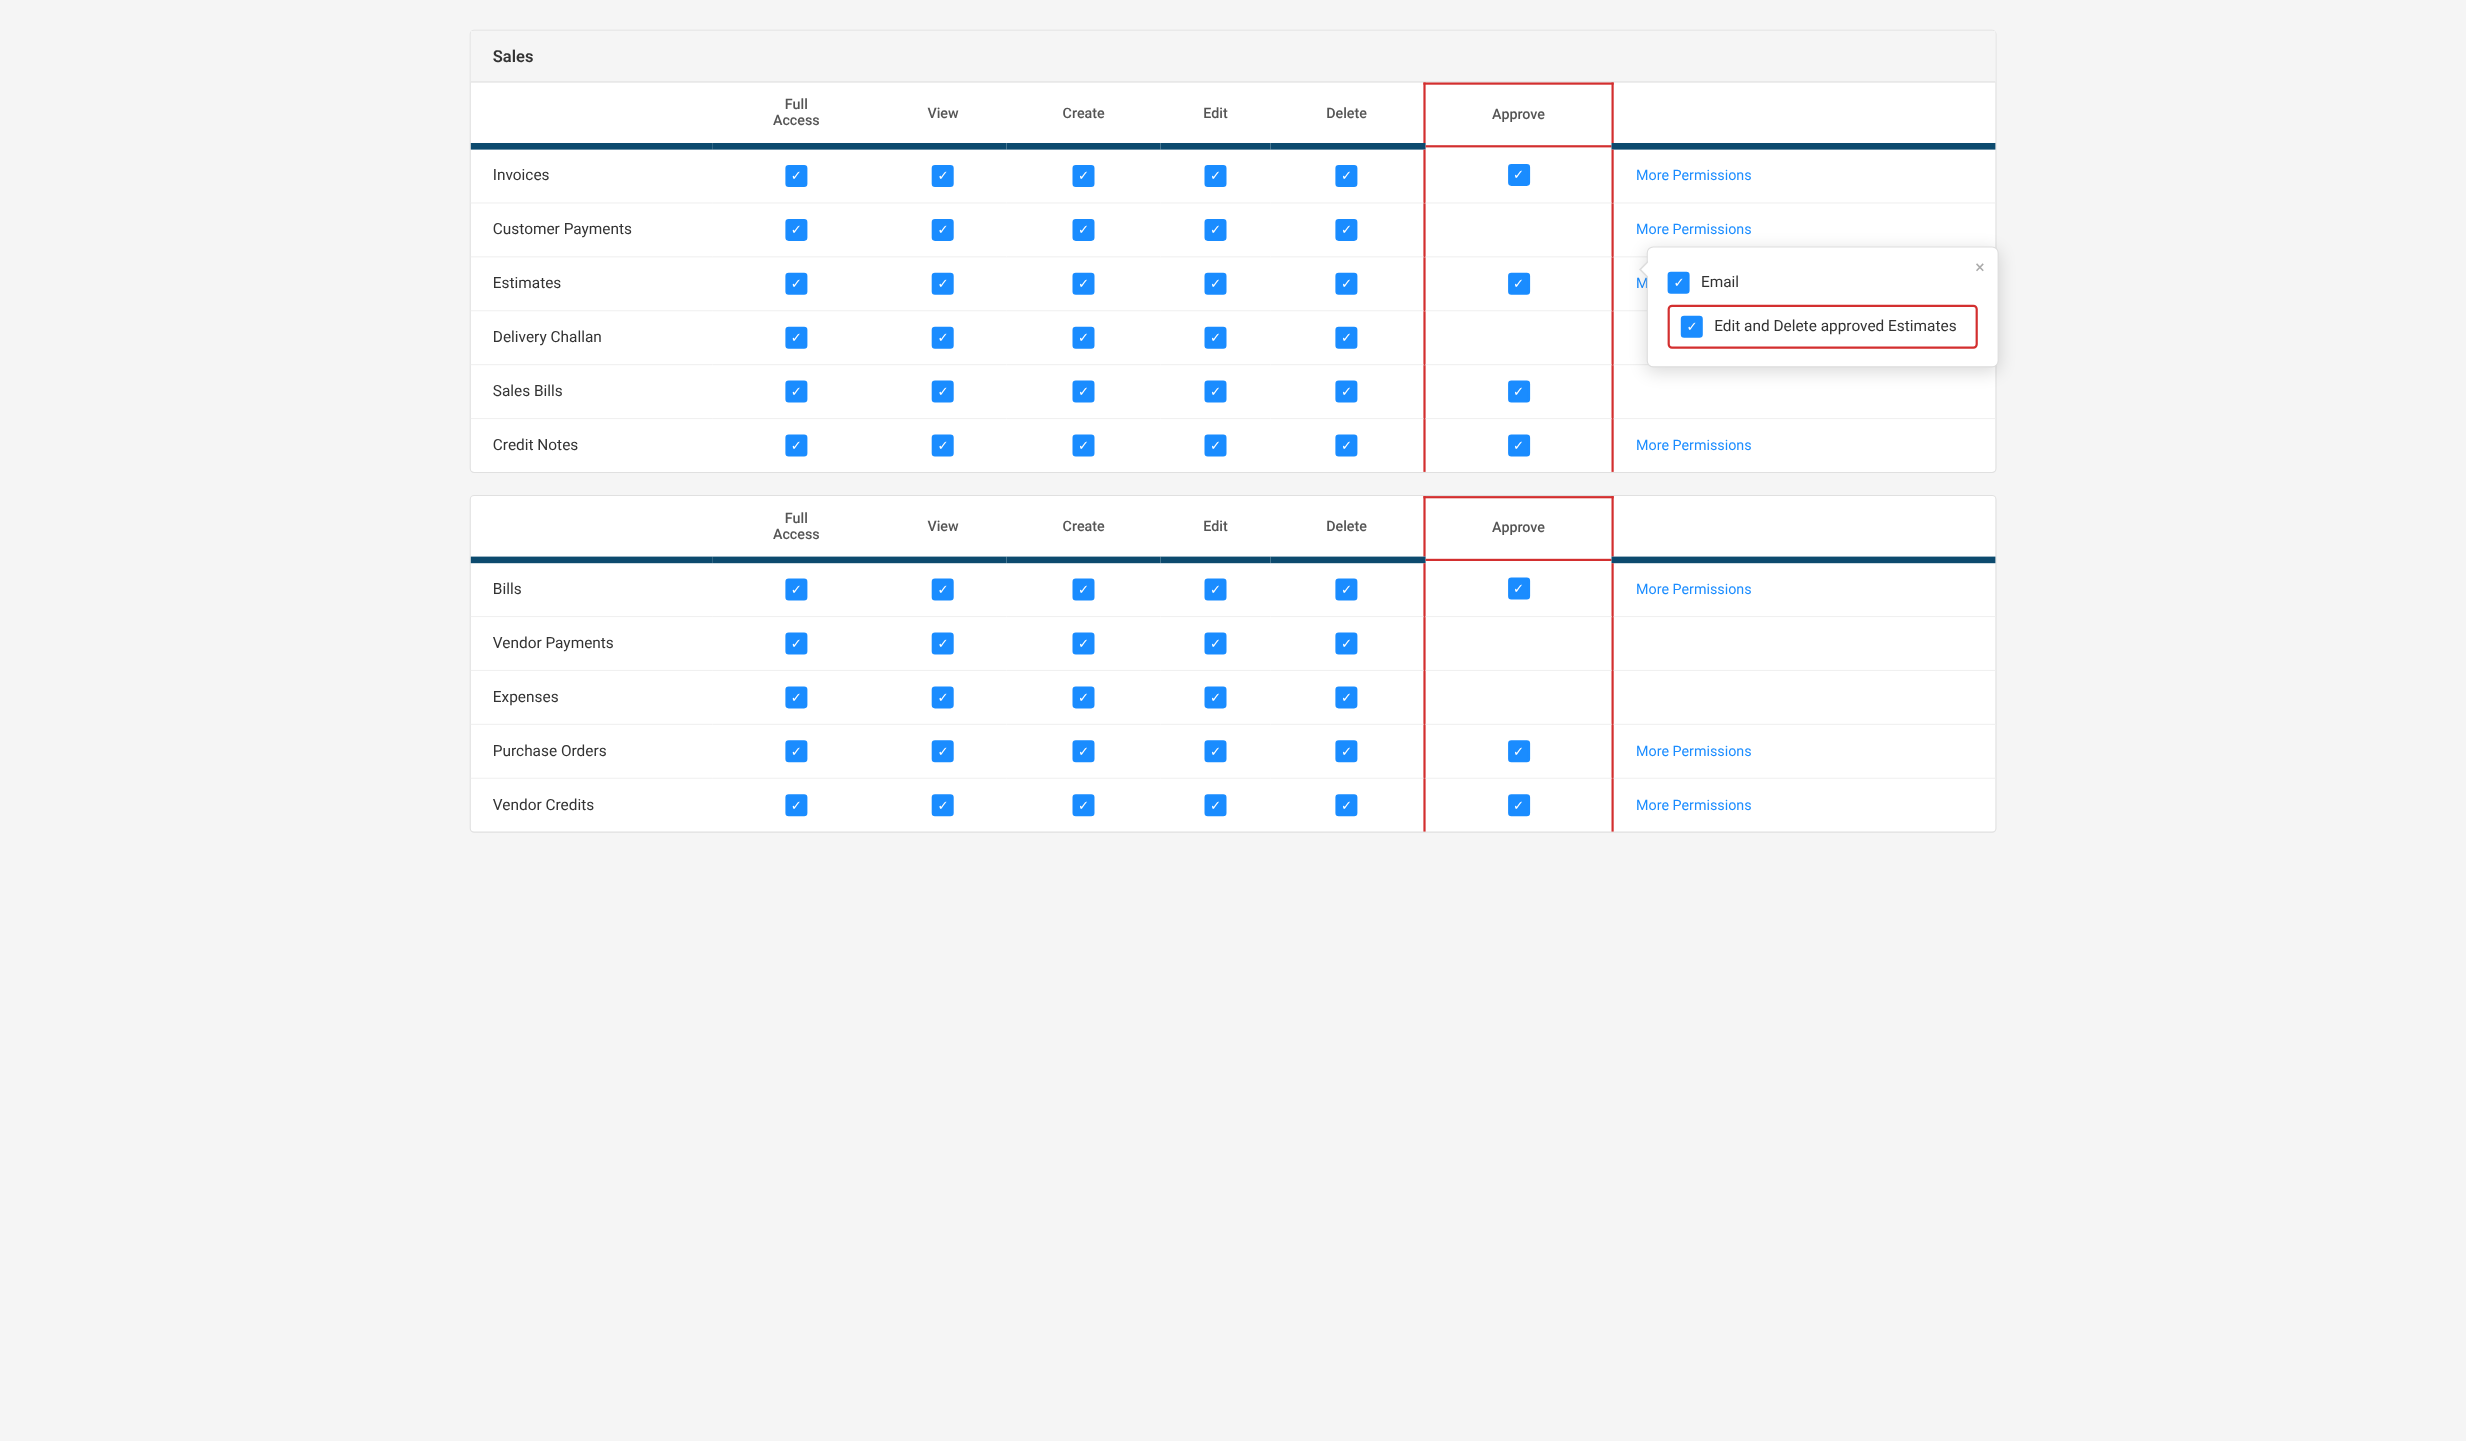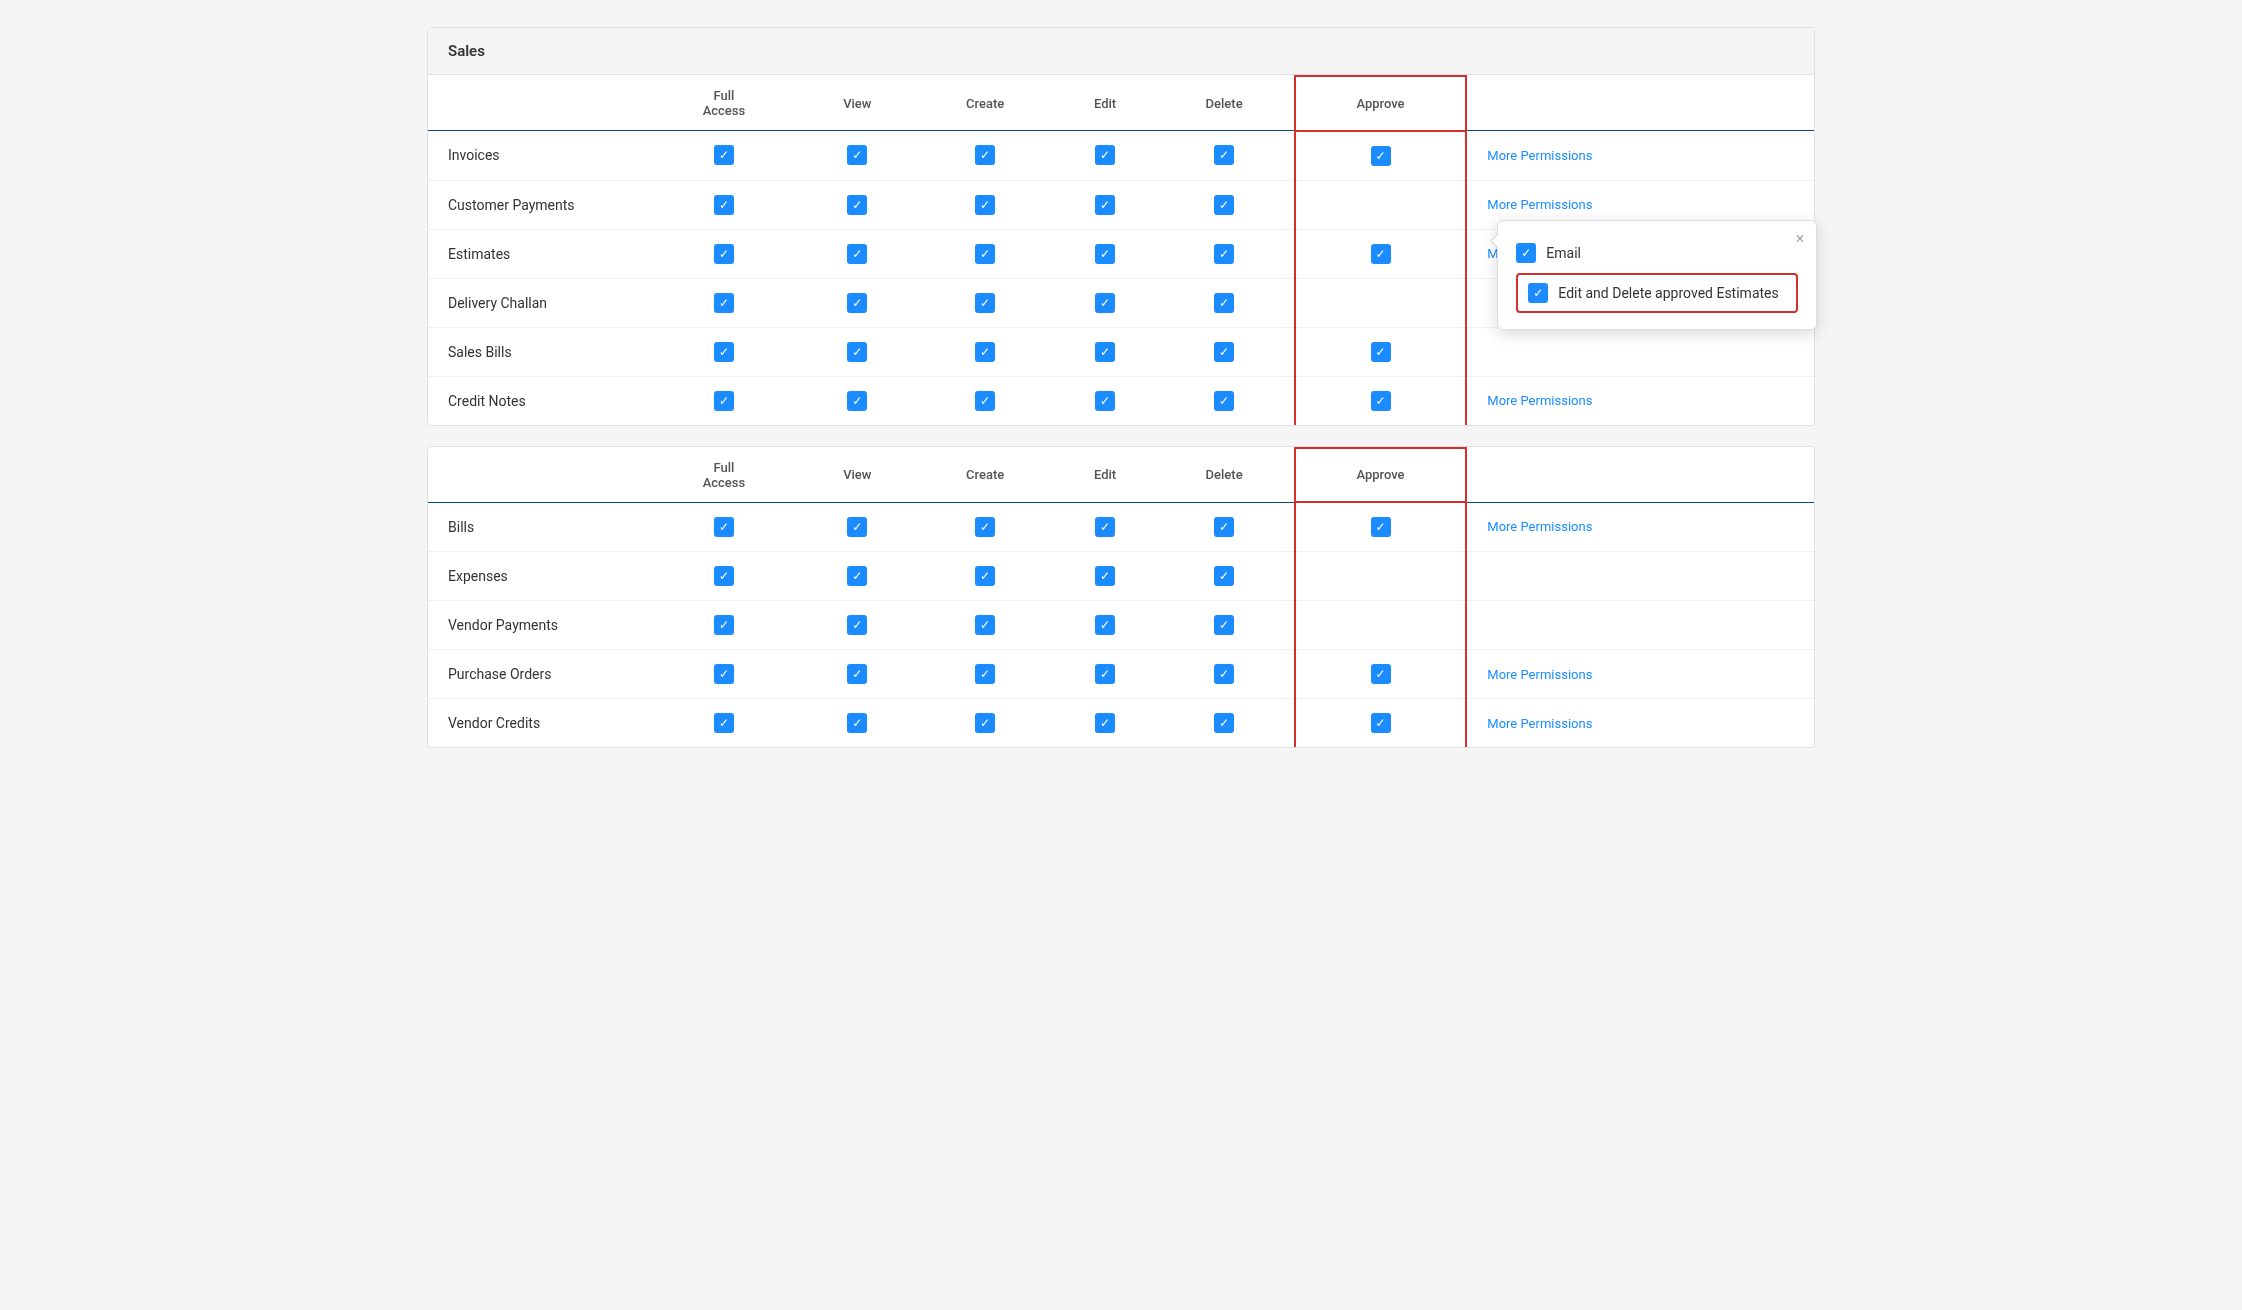--- a/index.html
+++ b/index.html
@@ -31,21 +31,21 @@
     }
     table {
       width: 100%;
       border-collapse: collapse;
     }
     thead tr th {
       padding: 12px 8px;
       text-align: center;
       font-weight: 500;
       color: #555;
-      border-bottom: 1px solid #0c4a6e;
+      border-bottom: 6px solid #0c4a6e;
       font-size: 13px;
     }
     thead tr th:first-child {
       text-align: left;
       padding-left: 20px;
       width: 220px;
     }
     tbody tr td {
       padding: 14px 8px;
       text-align: center;
@@ -286,32 +286,32 @@
           <td><span class="checkbox-icon">✓</span></td>
           <td><span class="checkbox-icon">✓</span></td>
           <td><span class="checkbox-icon">✓</span></td>
           <td><span class="checkbox-icon">✓</span></td>
           <td><span class="checkbox-icon">✓</span></td>
           <td class="col-approve-top"><span class="checkbox-icon">✓</span></td>
           <td class="more-permissions">More Permissions</td>
         </tr>
 
         <tr>
-          <td>Expenses</td>
+          <td>Vendor Payments</td>
           <td><span class="checkbox-icon">✓</span></td>
           <td><span class="checkbox-icon">✓</span></td>
           <td><span class="checkbox-icon">✓</span></td>
           <td><span class="checkbox-icon">✓</span></td>
           <td><span class="checkbox-icon">✓</span></td>
           <td class="col-approve-mid"></td>
           <td></td>
         </tr>
 
         <tr>
-          <td>Vendor Payments</td>
+          <td>Expenses</td>
           <td><span class="checkbox-icon">✓</span></td>
           <td><span class="checkbox-icon">✓</span></td>
           <td><span class="checkbox-icon">✓</span></td>
           <td><span class="checkbox-icon">✓</span></td>
           <td><span class="checkbox-icon">✓</span></td>
           <td class="col-approve-mid"></td>
           <td></td>
         </tr>
 
         <tr>

